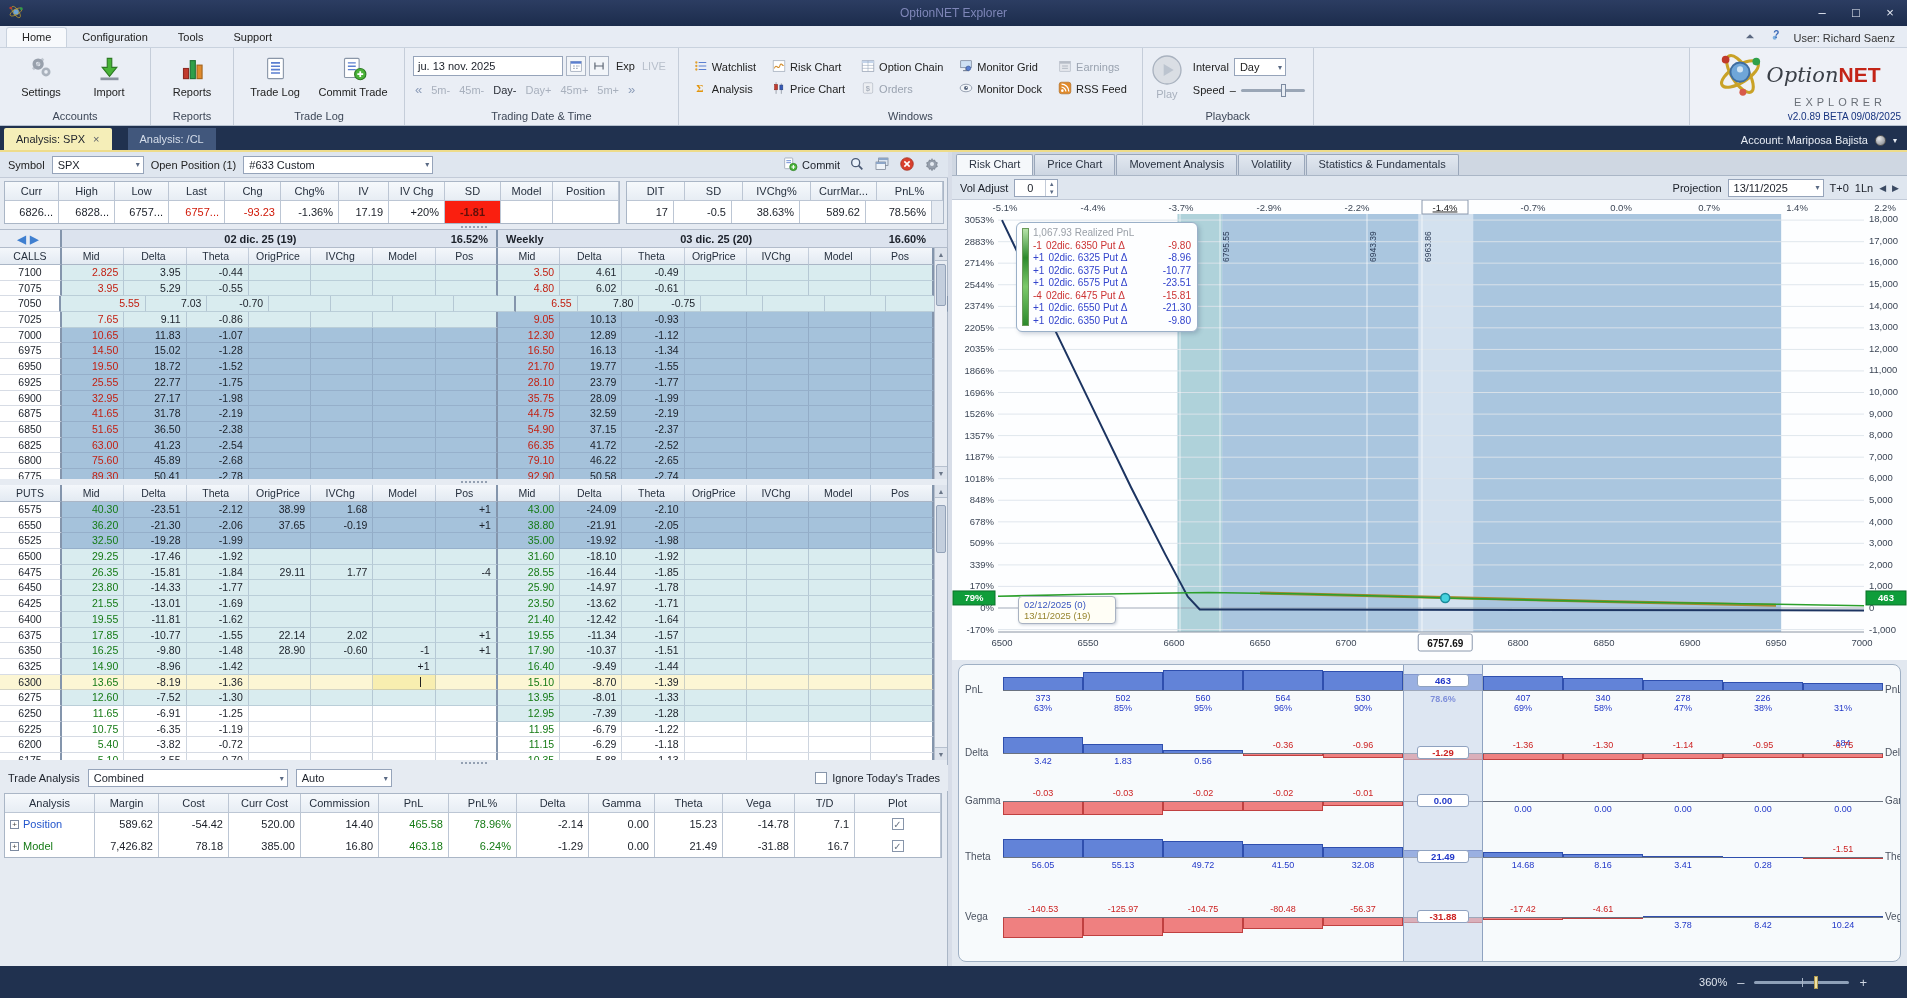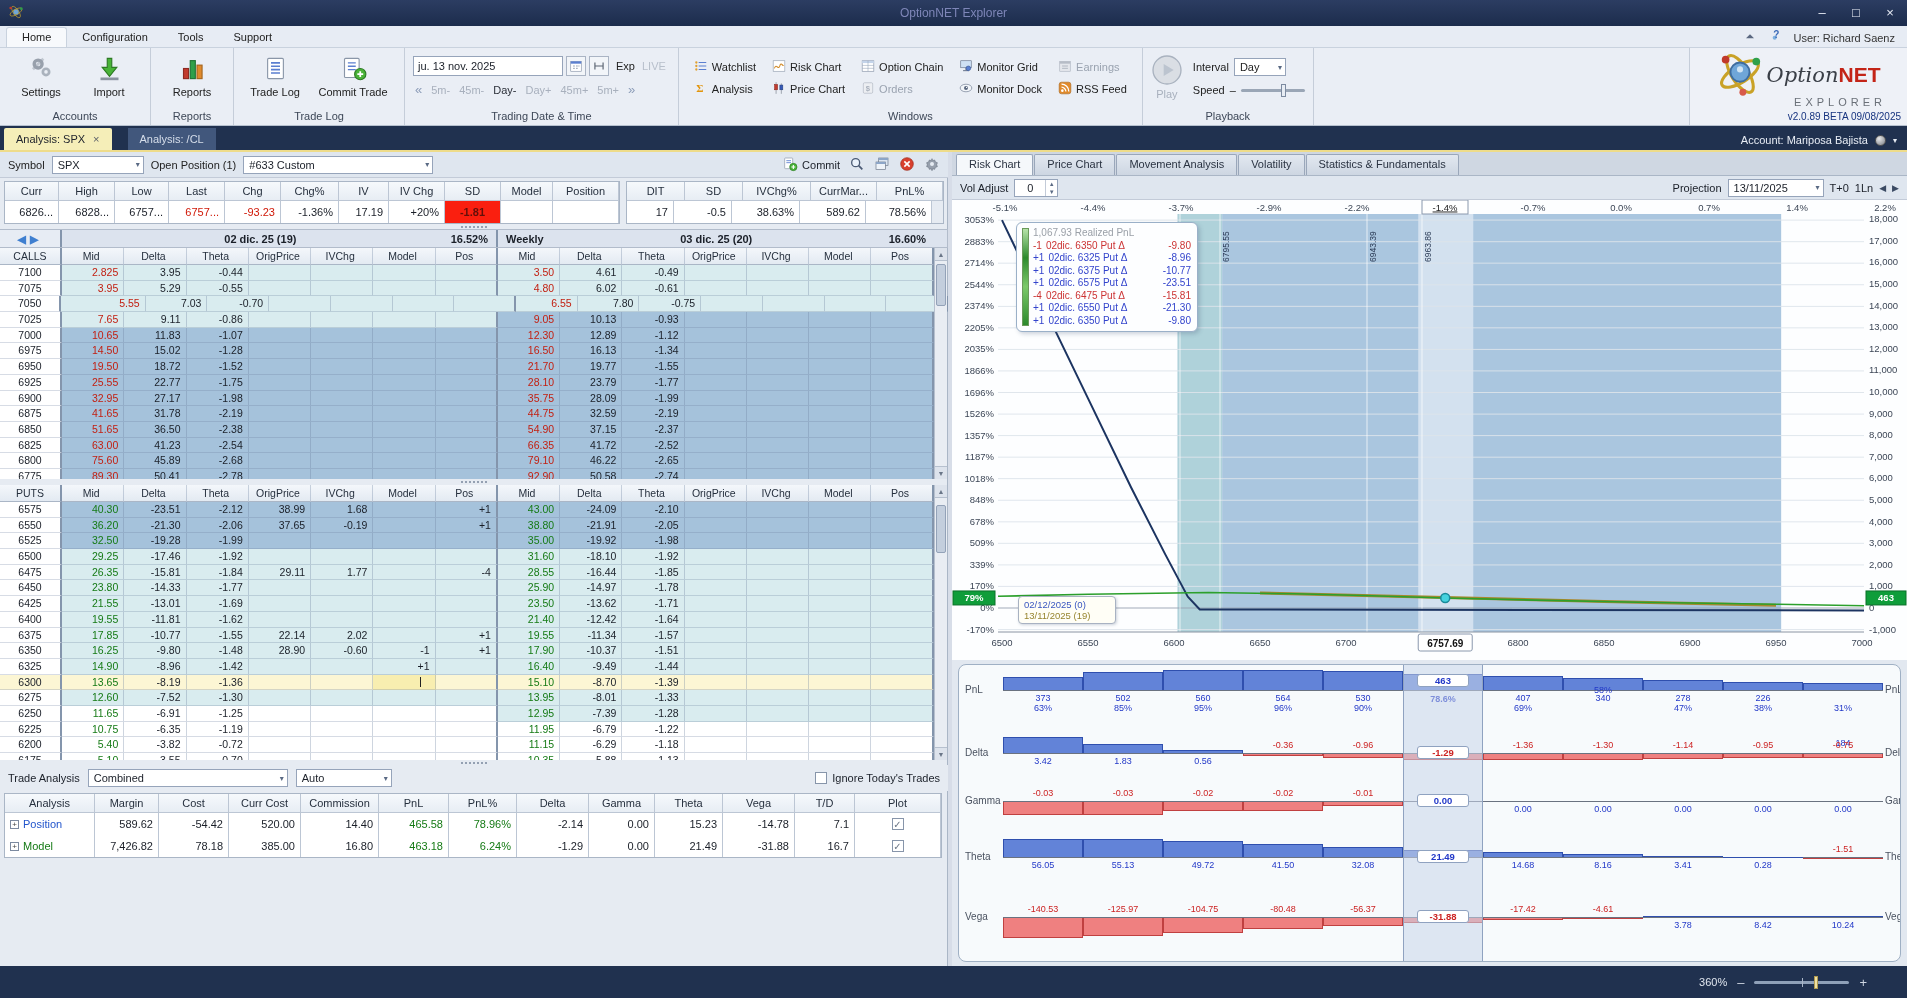--- a/index.html
+++ b/index.html
@@ -1429,21 +1429,21 @@
               <div class="gk-val blue" style="top: 26px; font-weight: bold;">78.6%</div>
             </div>
             <div class="gk-col" style="left: 524px; top: 0px; height: 60px;">
               <div class="gk-bar pos" style="top: 7.56738px; height: 14.4326px;"></div>
               <div class="gk-val blue" style="top: 25px;">407</div>
               <div class="gk-val blue" style="top: 35px;">69%</div>
             </div>
             <div class="gk-col" style="left: 604px; top: 0px; height: 60px;">
               <div class="gk-bar pos" style="top: 9.94326px; height: 12.0567px;"></div>
               <div class="gk-val blue" style="top: 25px;">340</div>
-              <div class="gk-val blue" style="top: 17px;">58%</div>
+              <div class="gk-val blue" style="top: 35px;">58%</div>
             </div>
             <div class="gk-col" style="left: 684px; top: 0px; height: 60px;">
               <div class="gk-bar pos" style="top: 12.1418px; height: 9.85816px;"></div>
               <div class="gk-val blue" style="top: 25px;">278</div>
               <div class="gk-val blue" style="top: 35px;">47%</div>
             </div>
             <div class="gk-col" style="left: 764px; top: 0px; height: 60px;">
               <div class="gk-bar pos" style="top: 13.9858px; height: 8.01418px;"></div>
               <div class="gk-val blue" style="top: 25px;">226</div>
               <div class="gk-val blue" style="top: 35px;">38%</div>

